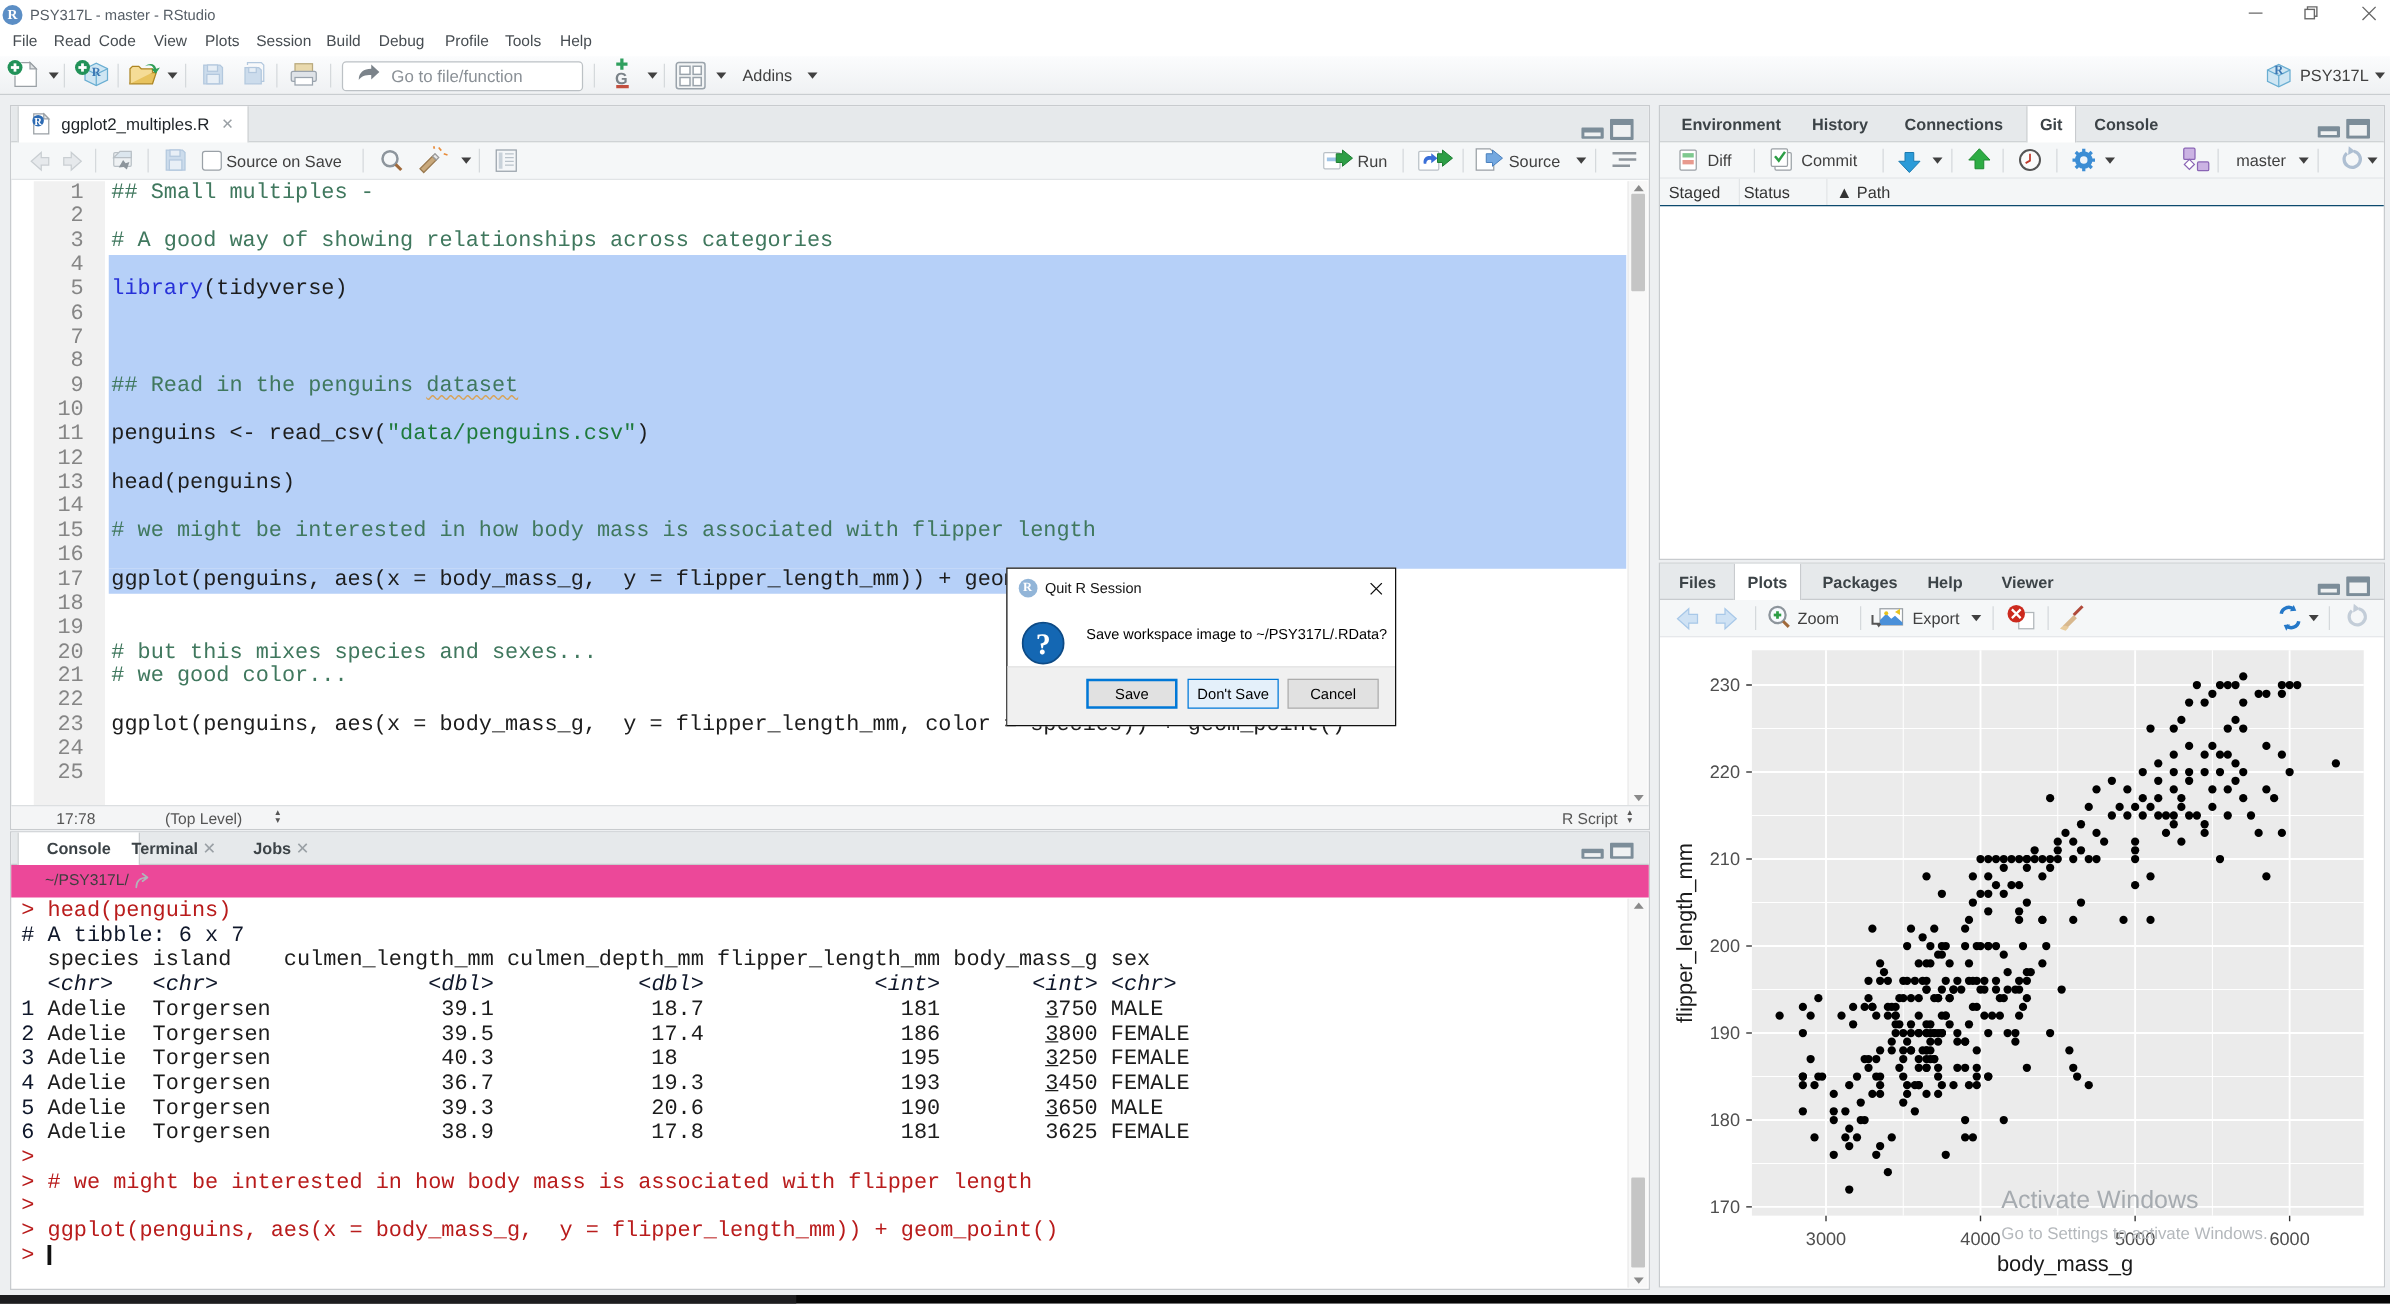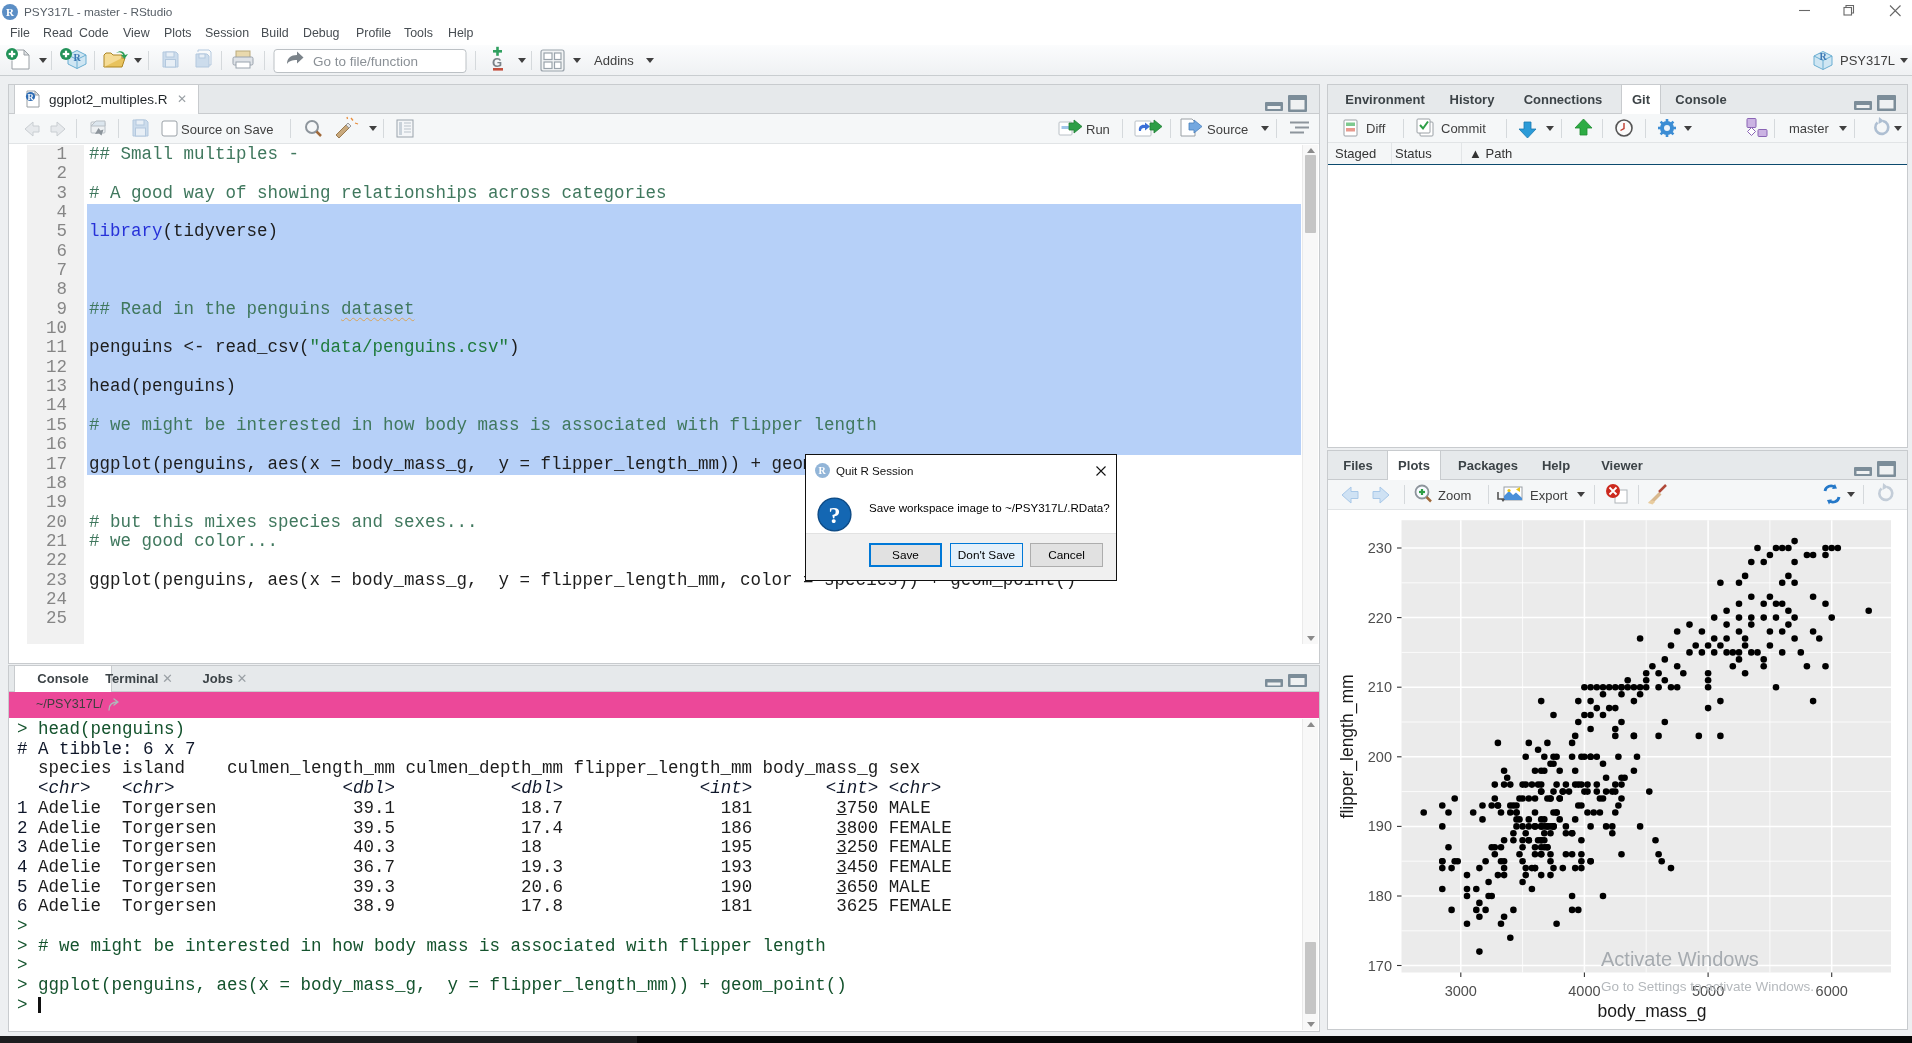--- a/index.html
+++ b/index.html
@@ -35,21 +35,21 @@
 .sbar { position:absolute; width:16px; background:#f8f8f8; border-left:1px solid #eaeaea; }
 .sthumb { position:absolute; left:2px; width:11px; background:#c5c5c5; border-radius:1px;}
 .sarrow { position:absolute; left:4px; width:0; height:0; border-left:4px solid transparent; border-right:4px solid transparent; }
 .sarrow.up { border-bottom:5px solid #8a8a8a; }
 .sarrow.down { border-top:5px solid #8a8a8a; }
 
 #console { left:8px; top:665px; width:1312px; height:367px; }
 #con-toolbar { top:26px; height:26px; background:#ec4899; border-bottom:none; }
 #con-body { position:absolute; left:0; top:54px; right:18px; bottom:0; overflow:hidden; }
 #con-body pre { font-size:17.5px; line-height:19.7px; font-family:"Liberation Mono",monospace; color:#1c1c1c; padding-left:8px; }
-.cin { color:#14532d; } .cgray { color:#0f172a; }
+.cin { color:#b91c1c; } .cgray { color:#0f172a; }
 
 #git { left:1327px; top:84px; width:581px; height:364px; }
 #git-toolbar { top:29px; height:29px; }
 #git-cols { position:absolute; left:0; right:0; top:58px; height:22px; background:#f4f6f7; border-bottom:1px solid #0c4a6e; font-size:13px; color:#333; }
 
 #plot { left:1327px; top:450px; width:581px; height:580px; }
 #plot-toolbar { top:29px; height:30px; }
 
 #dialog { position:absolute; left:805px; top:454px; width:312px; height:127px; background:#fff; border:1px solid #111; z-index:50; }
 #dlg-foot { position:absolute; left:0; right:0; bottom:0; height:47px; background:#f0f0f0; border-top:1px solid #e2e2e2; }
@@ -324,20 +324,27 @@
 <span class="cmt"># we good color...</span>
 
 ggplot(penguins, aes(x = body_mass_g,  y = flipper_length_mm, color = species)) + geom_point()
 
 </pre>
   </div>
   <div class="sbar" style="right:1px;top:60px;bottom:19px;">
     <span class="sarrow up" style="top:3px;"></span>
     <div class="sthumb" style="top:10px;height:78px;"></div>
     <span class="sarrow down" style="bottom:3px;"></span>
+  </div>
+  <div id="src-status">
+    <span class="abs" style="left:36px;top:3px;">17:78</span>
+    <span class="abs" style="left:123px;top:3px;">(Top Level)</span>
+    <span class="abs" style="left:210px;top:3px;font-size:6.5px;line-height:6px;color:#555;">▲<br>▼</span>
+    <span class="abs" style="right:25px;top:3px;">R Script</span>
+    <span class="abs" style="right:12px;top:3px;font-size:6.5px;line-height:6px;color:#555;">▲<br>▼</span>
   </div>
 </div>
 
 <div id="console" class="pane">
   <div class="tabbar" style="height:26px;">
     <div class="tab active" style="left:5px;width:98px;height:27px;line-height:26px;">Console</div>
     <div class="tab" style="left:80px;width:100px;line-height:26px;">Terminal <span style="color:#9aa0a5;font-weight:normal;">✕</span></div>
     <div class="tab" style="left:180px;width:72px;line-height:26px;">Jobs <span style="color:#9aa0a5;font-weight:normal;">✕</span></div>
     <svg class="abs" style="right:12px;top:8px;" width="42" height="14" viewBox="0 0 42 14">
         <rect x="0" y="5" width="18" height="8" rx="1" fill="#7c8d99"></rect>

